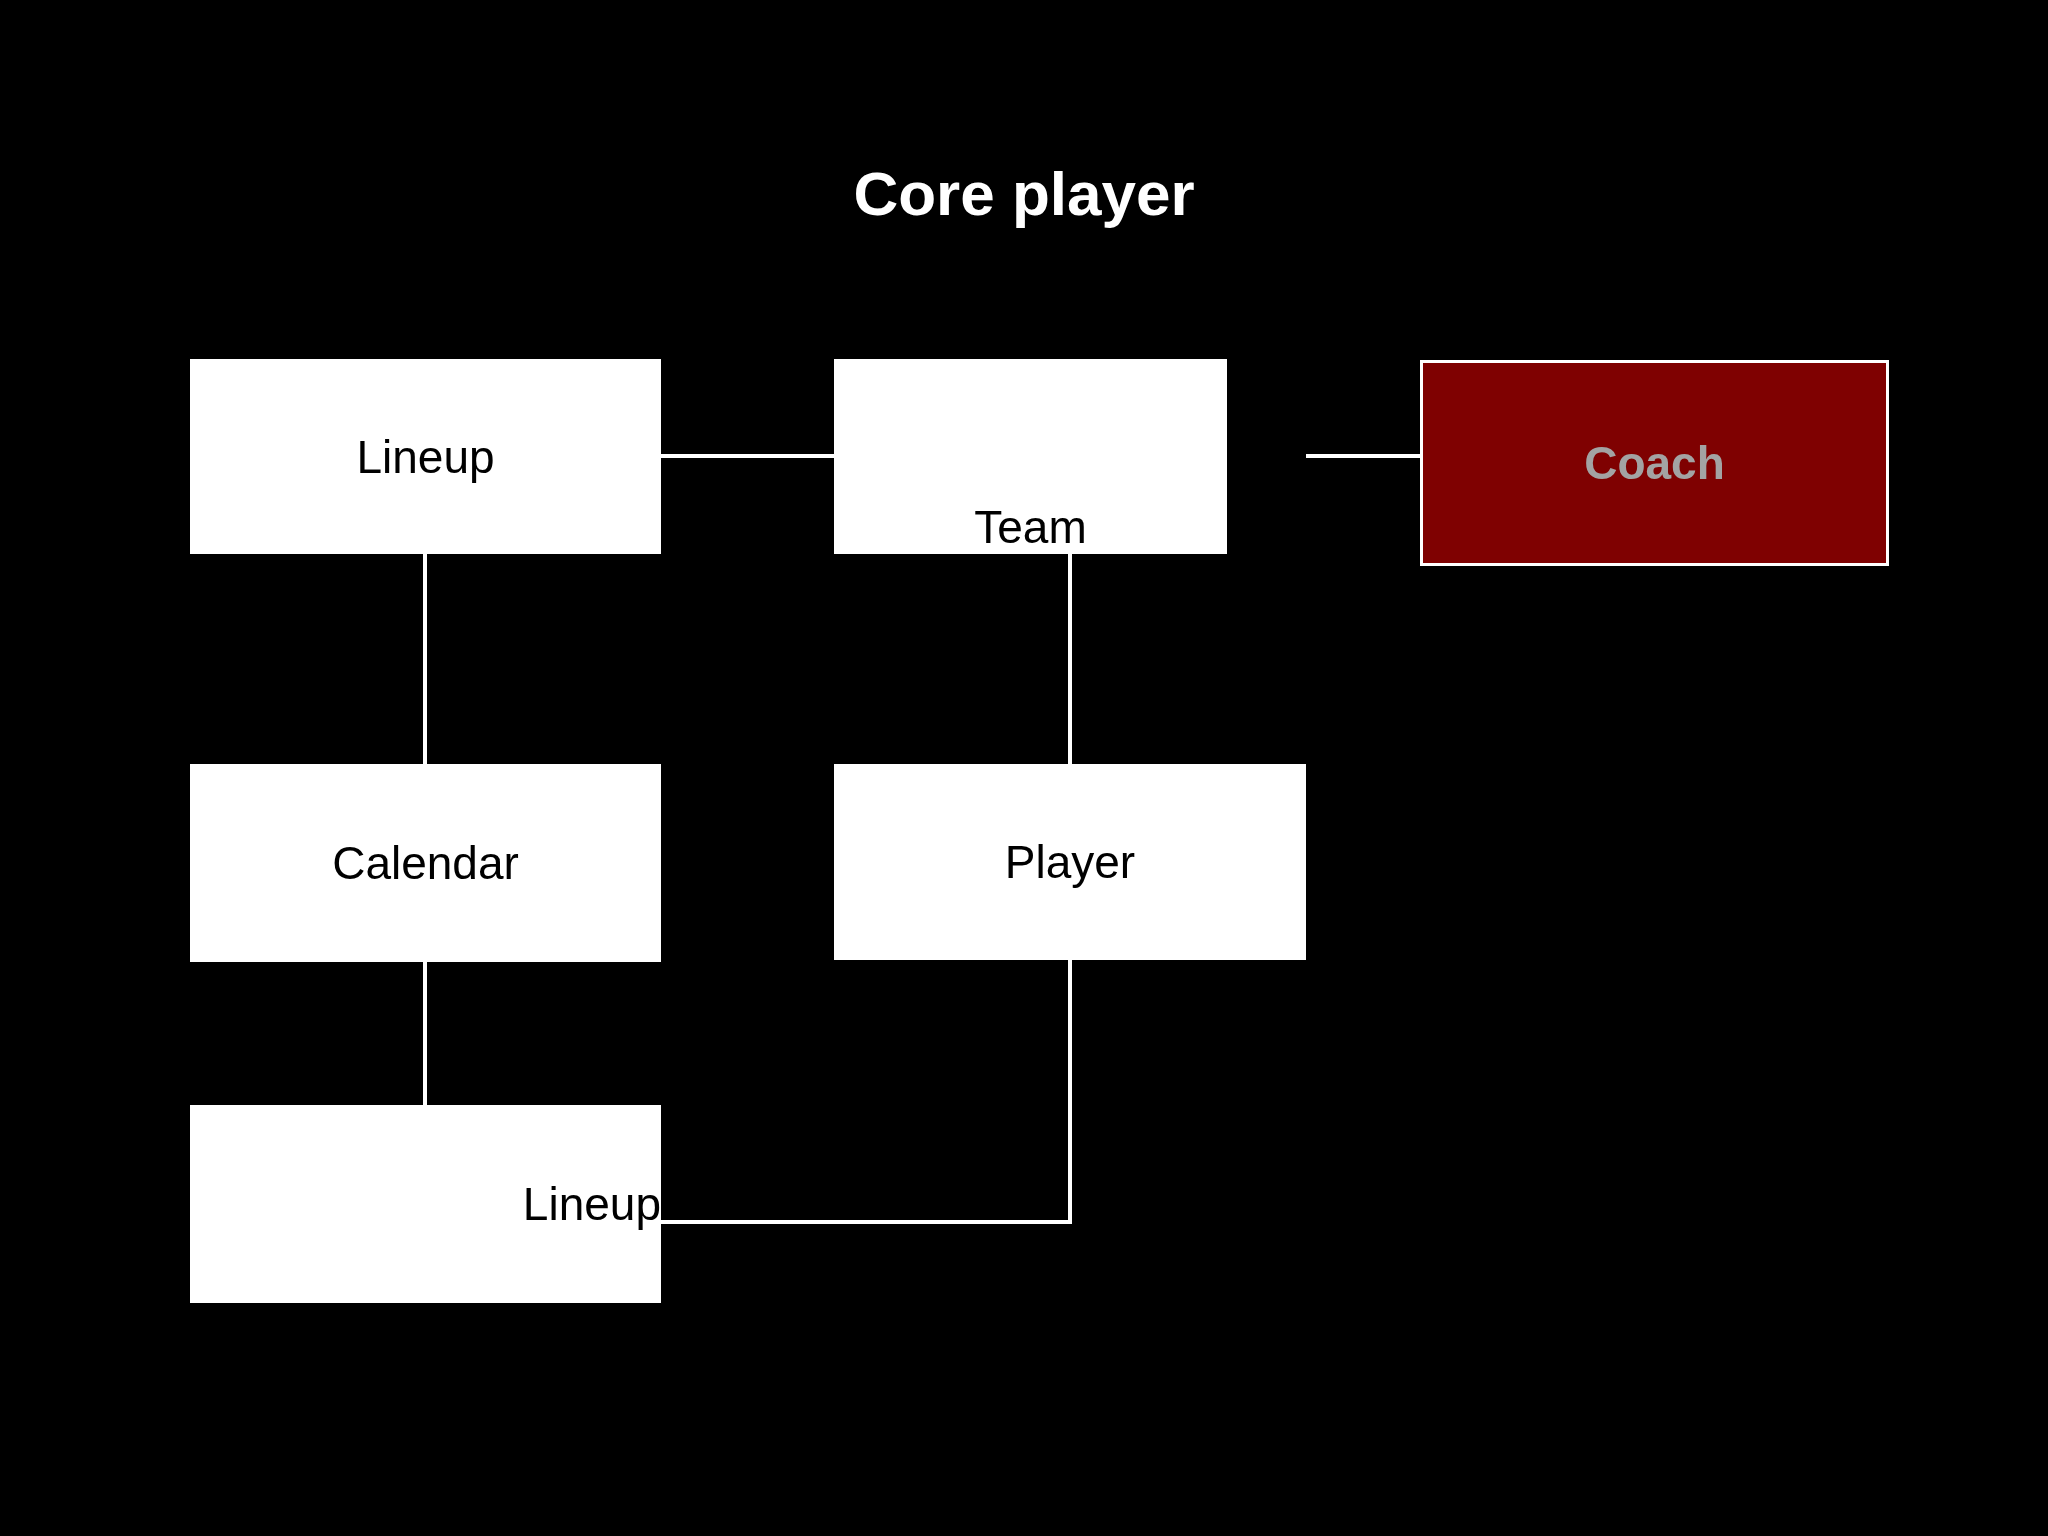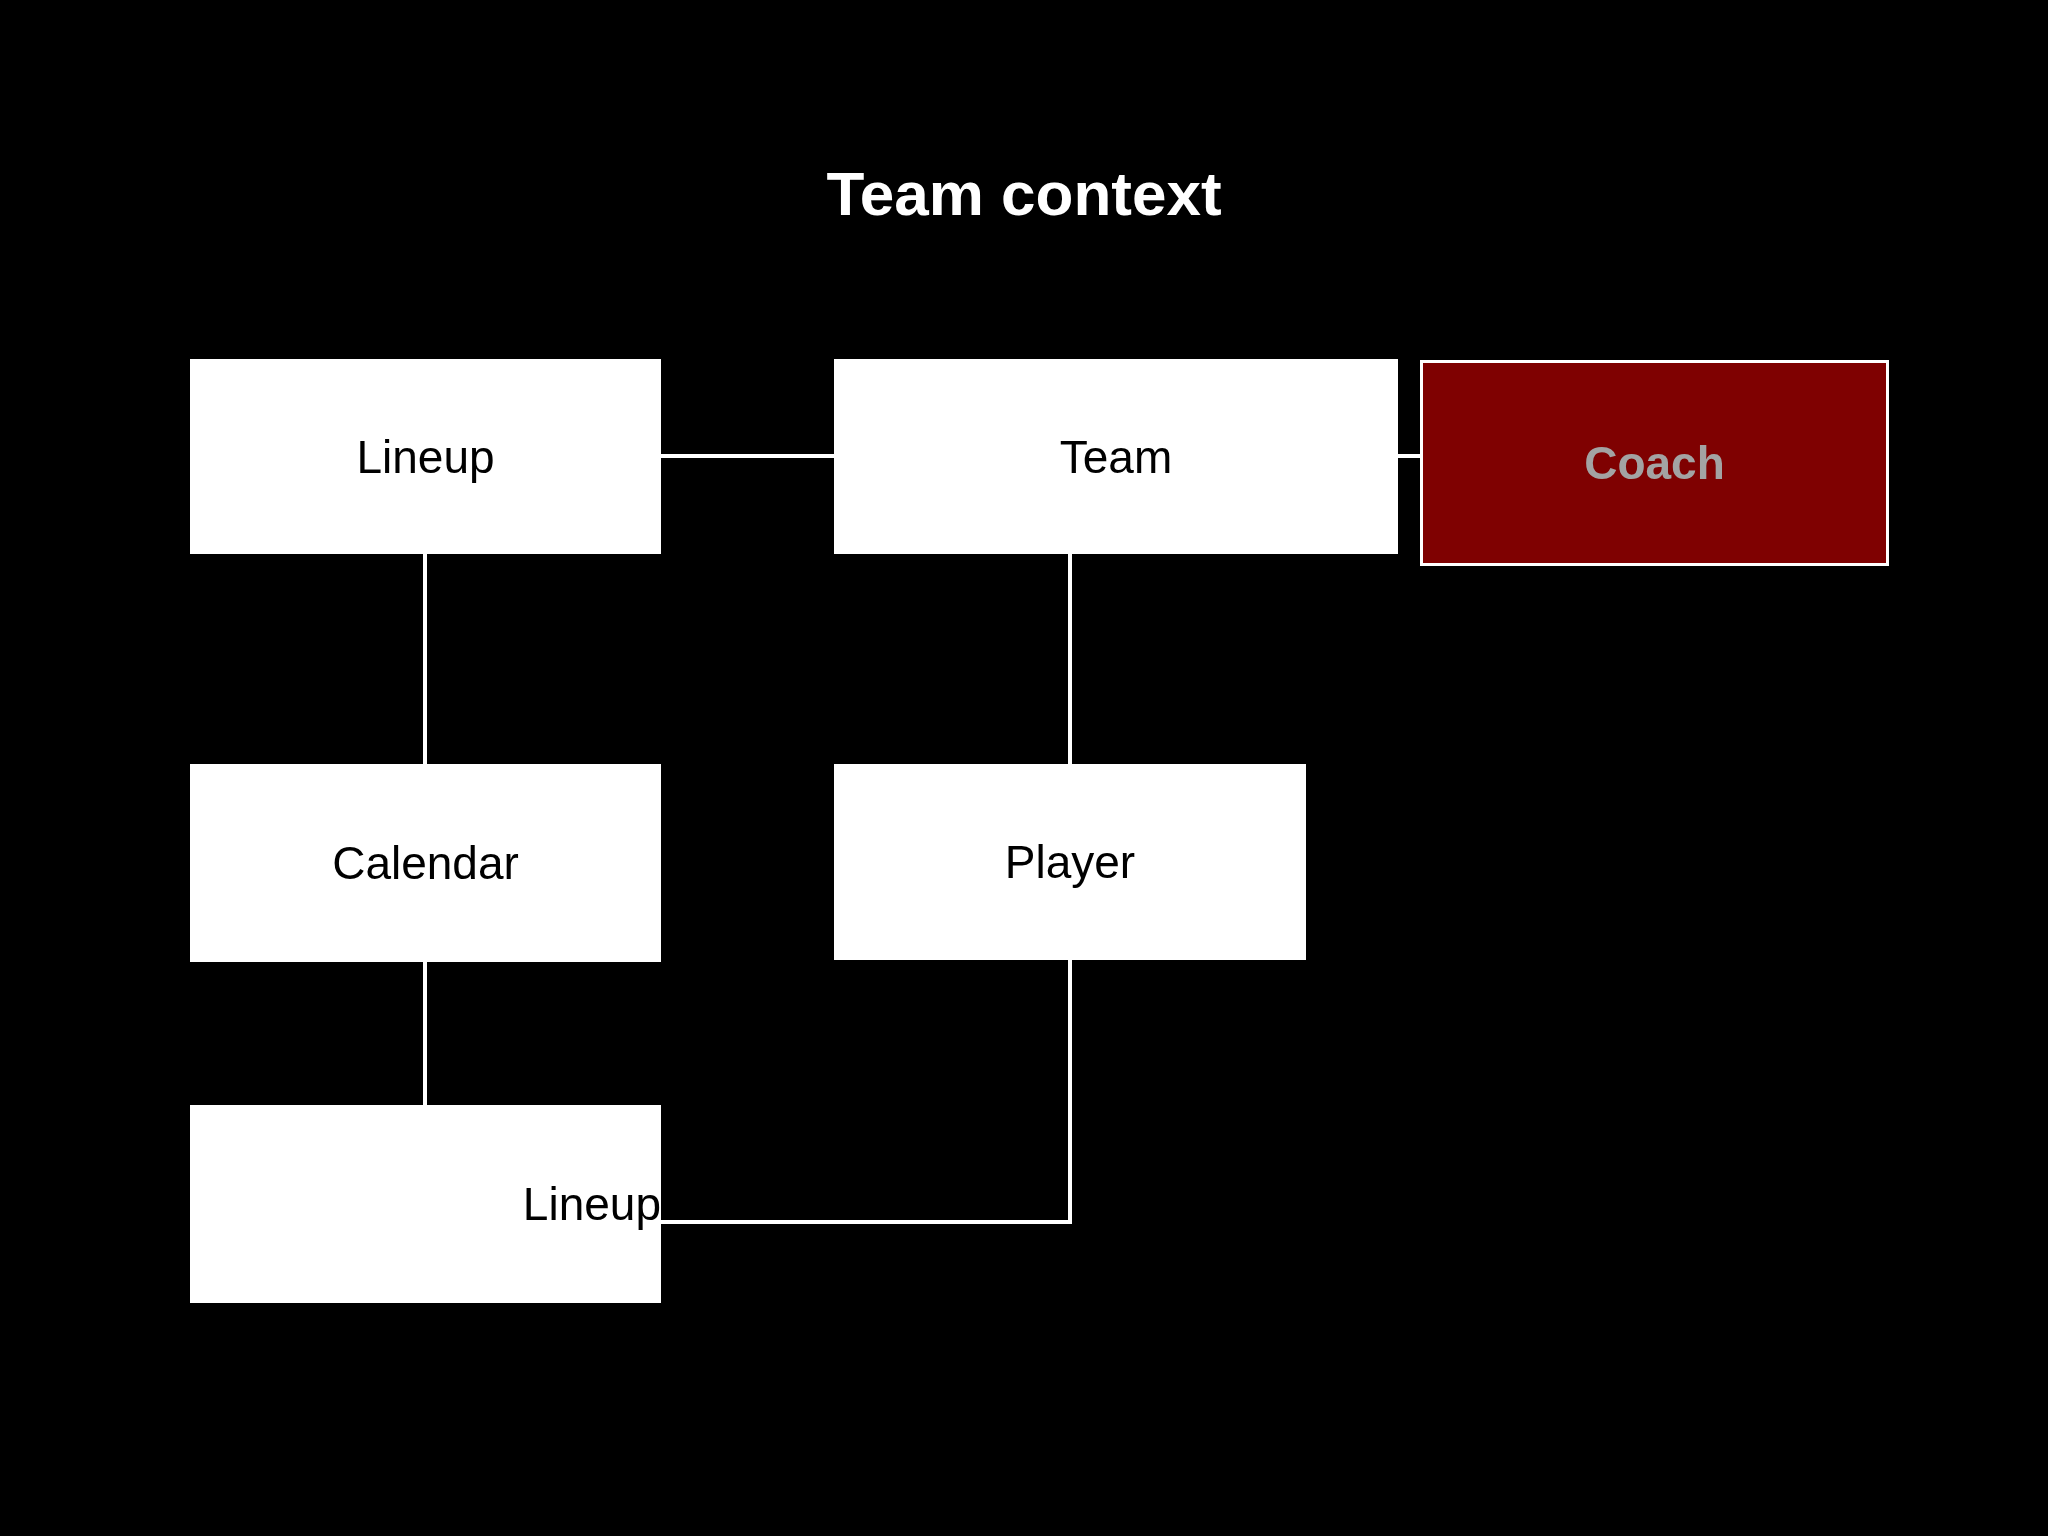--- a/index.html
+++ b/index.html
@@ -31,21 +31,21 @@
     background: #ffffff;
     display: flex;
     align-items: center;
     justify-content: center;
     color: #000000;
     font-size: 46px;
     font-weight: normal;
     text-align: center;
   }
   .node-league   { left: 190px; top: 359px; width: 471px; height: 195px; }
-  .node-team     { left: 834px; top: 359px; width: 564px; height: 195px; }
+  .node-team     { left: 834px; top: 359px; width: 393px; height: 195px; align-items: flex-end; }
   .node-calendar { left: 190px; top: 764px; width: 471px; height: 198px; }
   .node-player   { left: 834px; top: 764px; width: 472px; height: 196px; }
   .node-lineup   { left: 190px; top: 1105px; width: 471px; height: 198px; justify-content: flex-end; }
   .node-coach {
     left: 1420px; top: 360px; width: 469px; height: 206px;
     background: #7f0101;
     border: 3px solid #ffffff;
     box-sizing: border-box;
     color: #ffffff;
     flex-direction: column;
@@ -75,21 +75,21 @@
   .edge-team-player      { left: 1068px; top: 554px;  width: 4px;   height: 210px; }
   .edge-calendar-lineup  { left: 423px;  top: 962px;  width: 4px;   height: 143px; }
   .edge-lineup-player-h  { left: 661px;  top: 1220px; width: 411px; height: 4px; }
   .edge-lineup-player-v  { left: 1068px; top: 960px;  width: 4px;   height: 264px; }
 </style>
 </head>
 <body>
 
 <div id="canvas">
 
-  <div class="title">Team context</div>
+  <div class="title">Core player</div>
 
   <div class="edge edge-league-team"></div>
   <div class="edge edge-team-coach"></div>
   <div class="edge edge-league-calendar"></div>
   <div class="edge edge-team-player"></div>
   <div class="edge edge-calendar-lineup"></div>
   <div class="edge edge-lineup-player-h"></div>
   <div class="edge edge-lineup-player-v"></div>
 
   <div class="node node-league">

